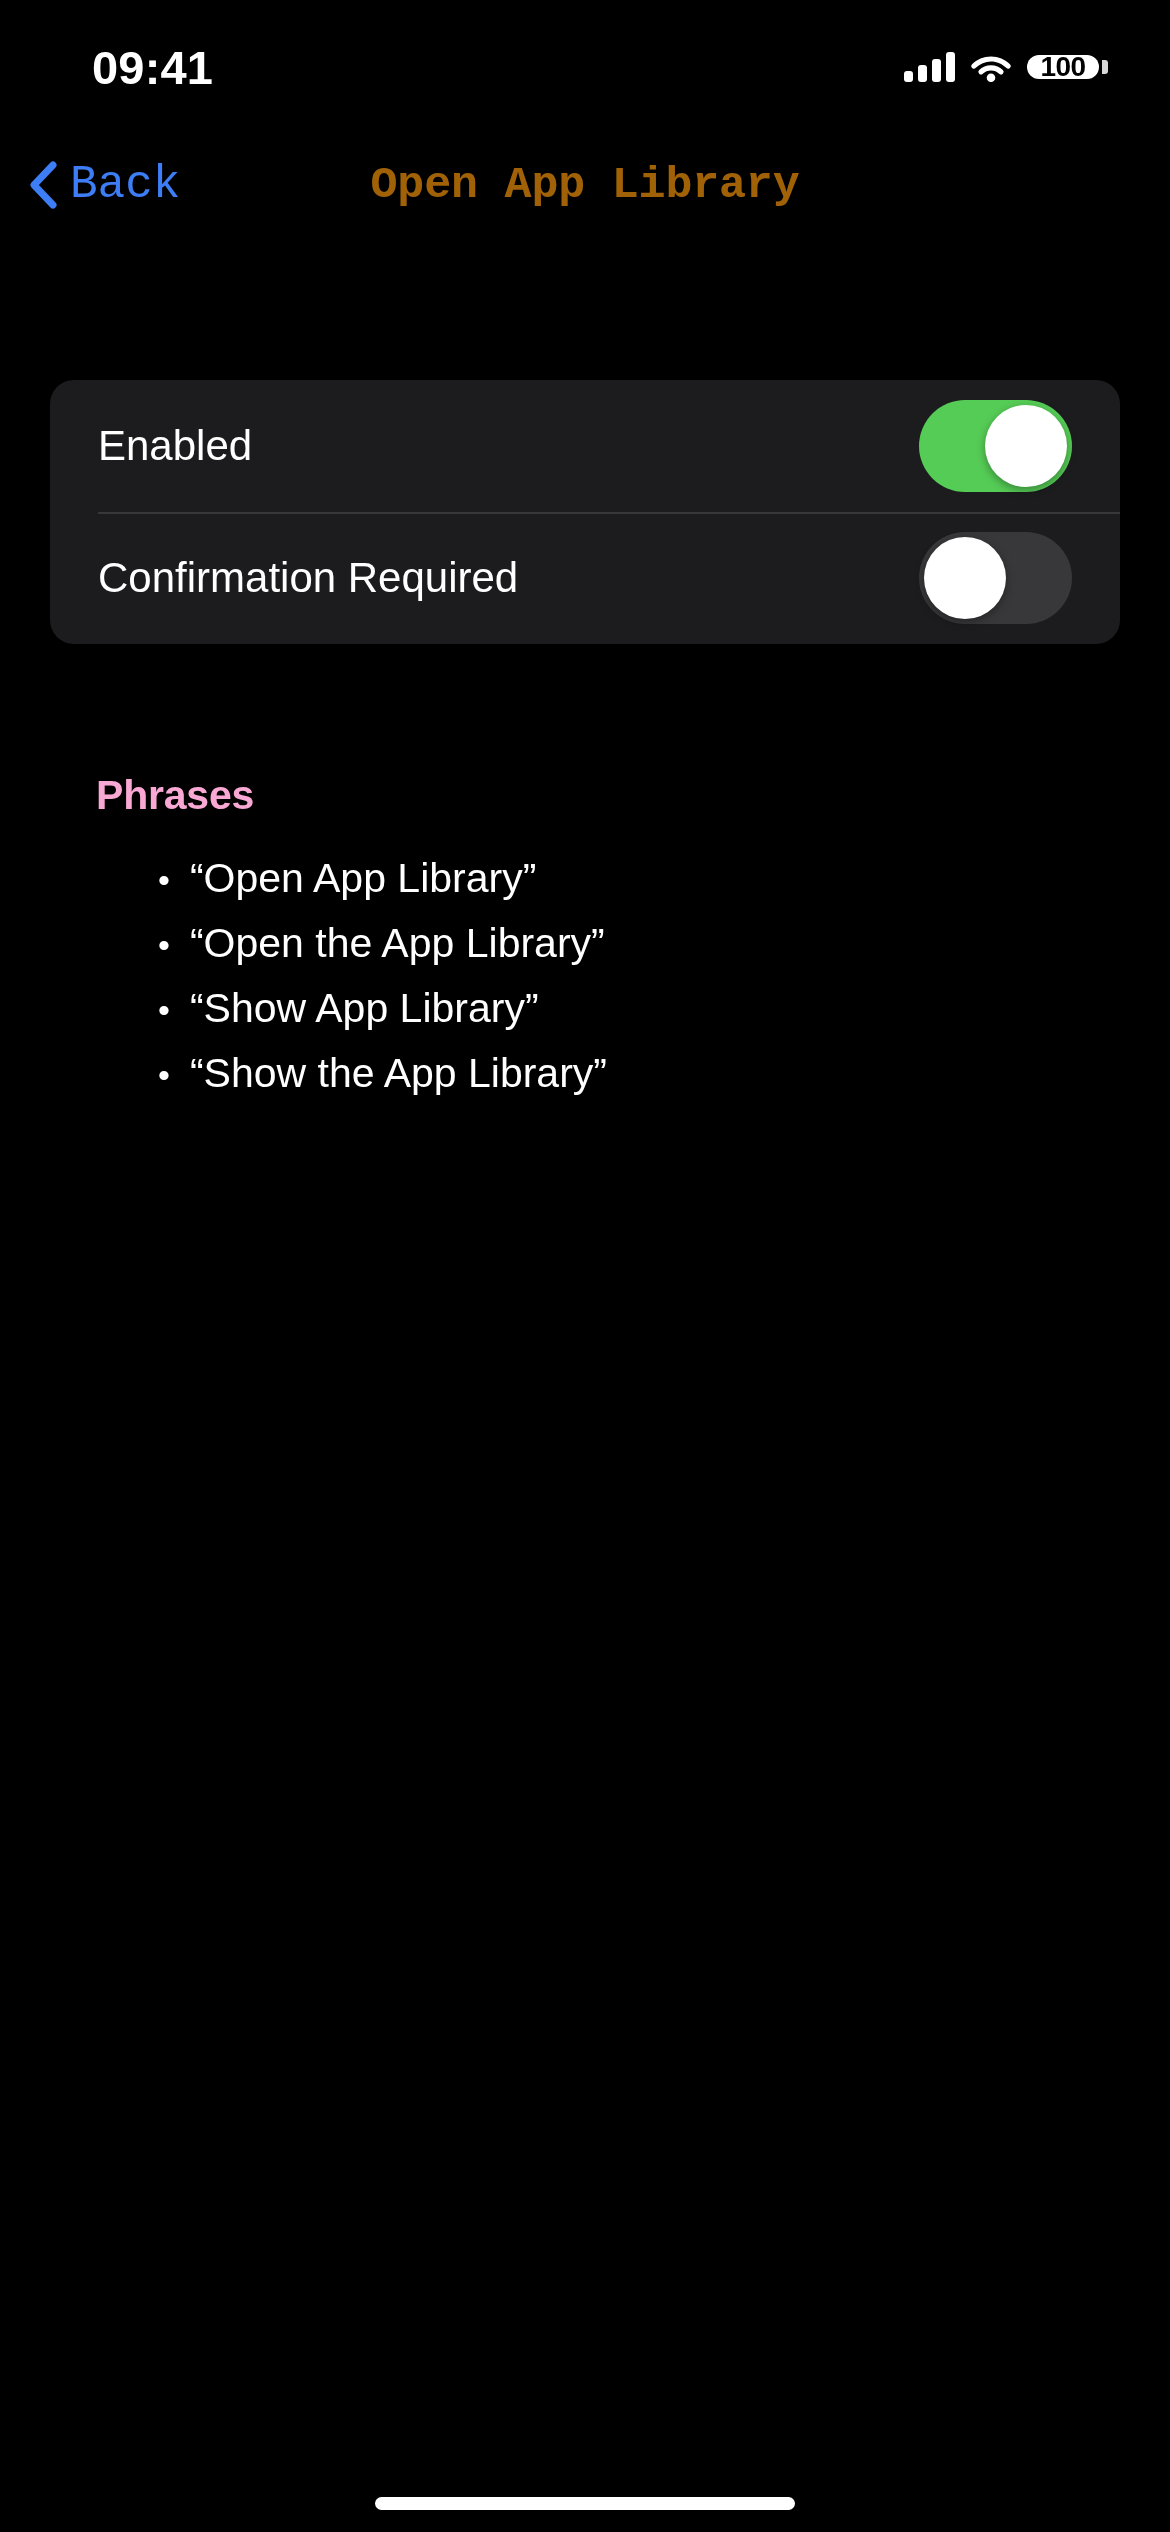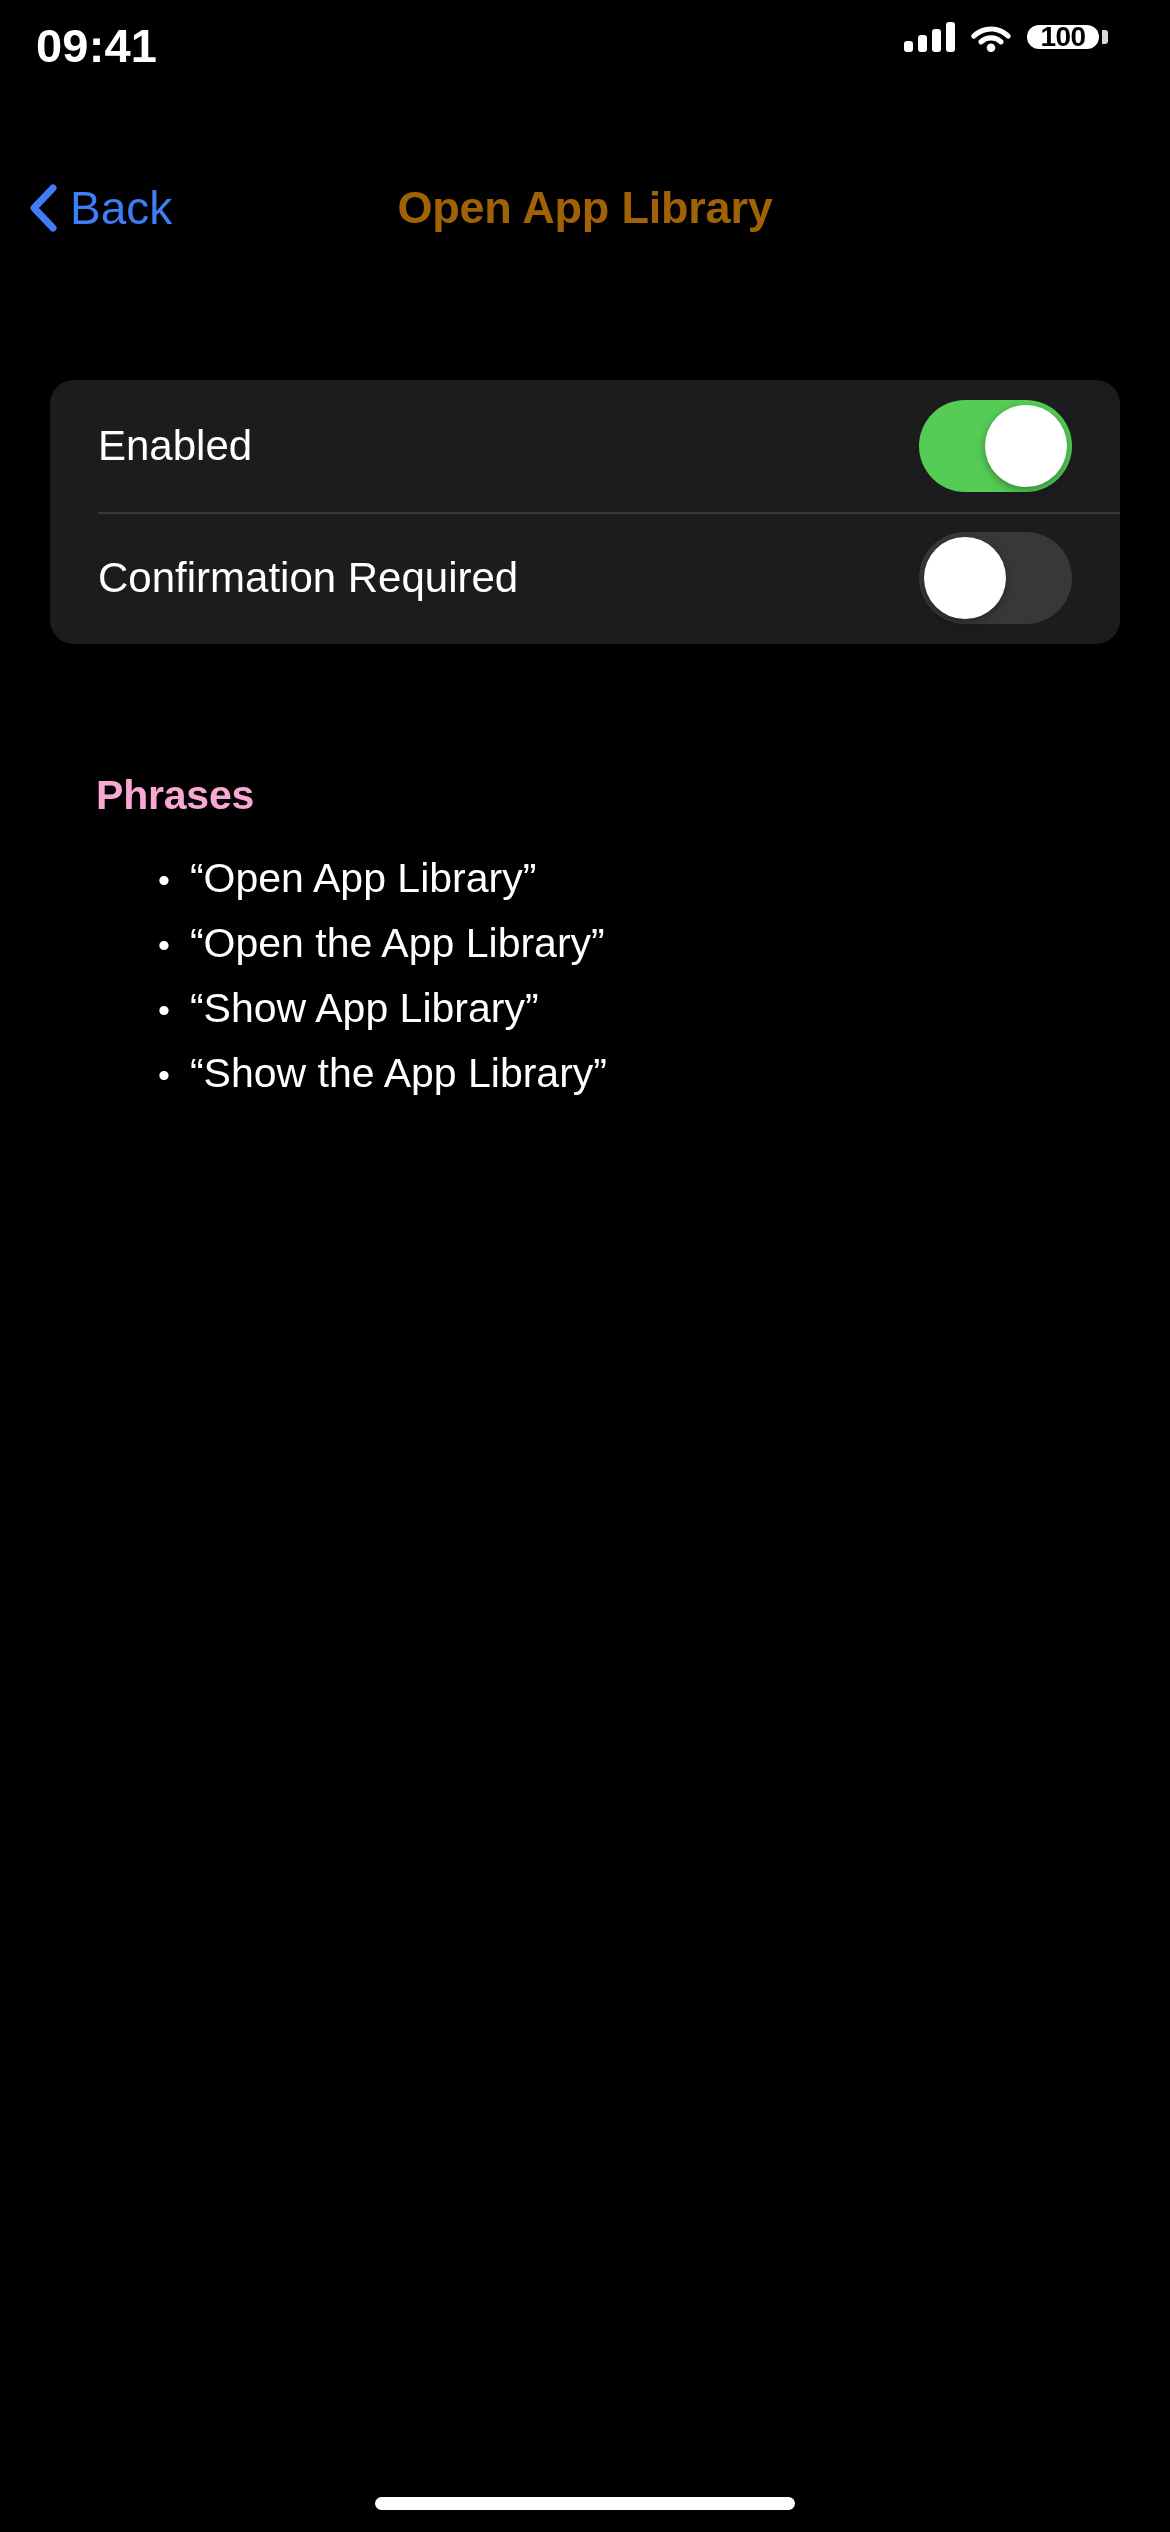--- a/index.html
+++ b/index.html
@@ -19,23 +19,23 @@
   }
 
   
   .status-bar {
     position: absolute;
     top: 0;
     left: 0;
     width: 1170px;
     height: 112px;
     display: flex;
-    align-items: flex-start;
+    align-items: center;
     justify-content: space-between;
-    padding: 22px 62px 0 36px;
+    padding: 22px 62px 0 92px;
   }
 
   .status-time {
     font-size: 47px;
     font-weight: bold;
     letter-spacing: 0.2px;
     color: #ffffff;
     line-height: 1;
   }
 
@@ -97,21 +97,22 @@
   }
 
   
   .nav-bar {
     position: absolute;
     top: 160px;
     left: 0;
     width: 1170px;
     height: 96px;
     display: flex;
-    align-items: center;
+    align-items: flex-start;
+    font-family: Liberation Mono, monospace;
   }
 
   .nav-back {
     position: absolute;
     left: 26px;
     display: flex;
     align-items: center;
     gap: 10px;
     cursor: pointer;
   }

